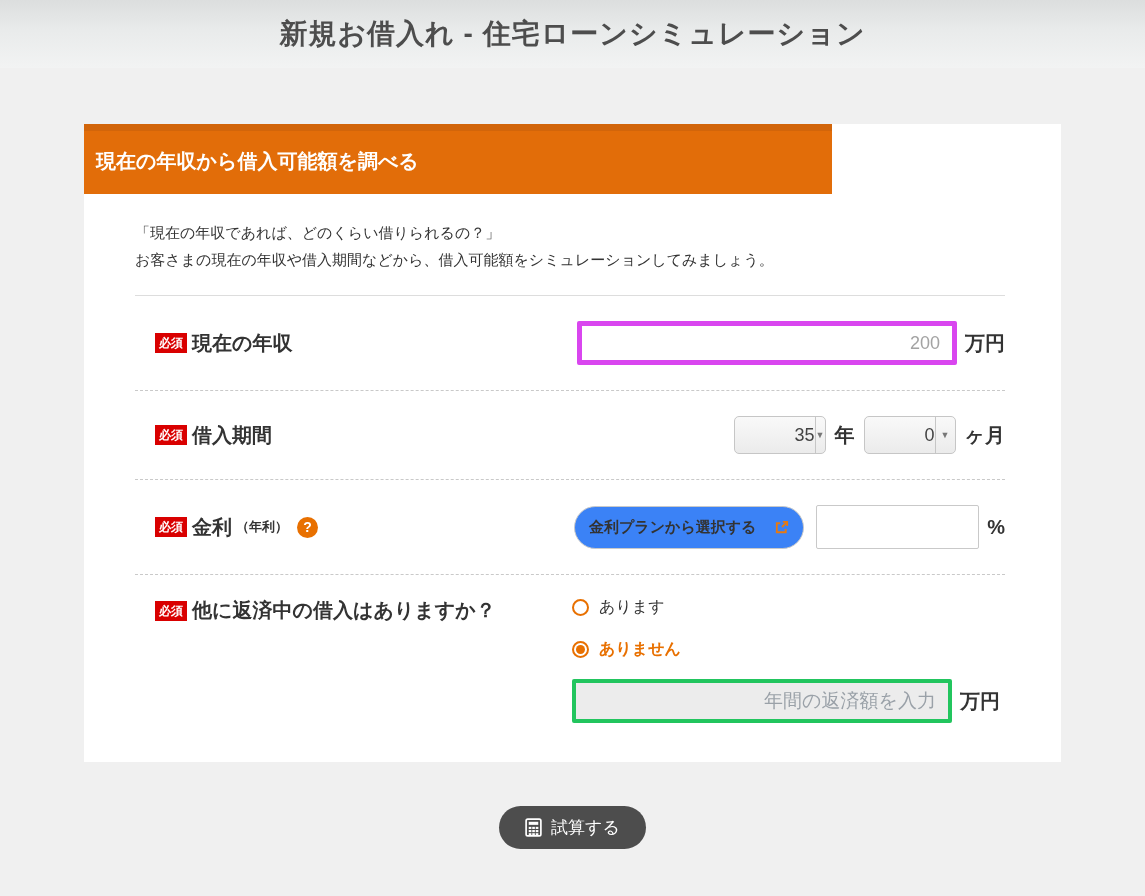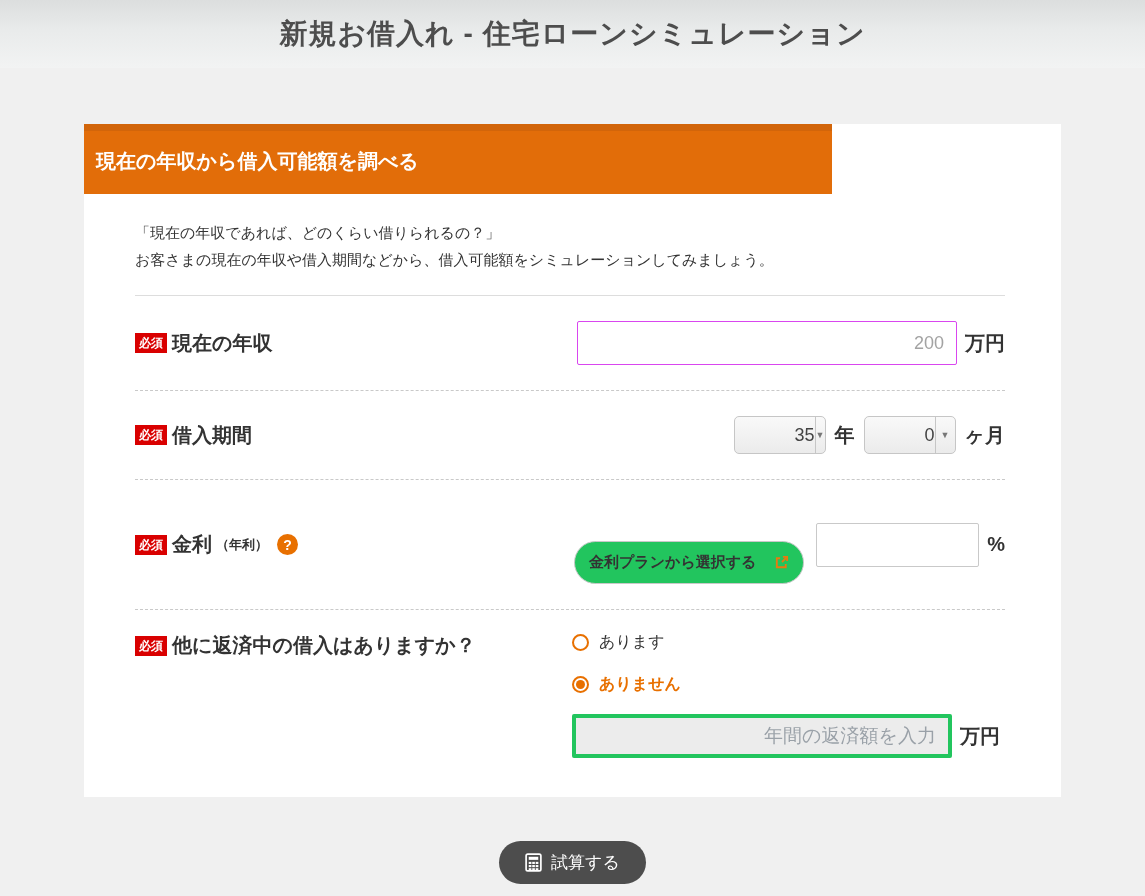--- a/index.html
+++ b/index.html
@@ -47,34 +47,35 @@
     padding:25px 0;
     border-bottom:1px dashed #c9c9c9;
   }
   .row--stack { align-items:flex-start; padding-top:22px; border-bottom:none; }
   .row-label { display:flex; align-items:center; font-size:20px; font-weight:bold; color:#333; white-space:nowrap; }
   .badge {
     background:#d90000; color:#fff;
     font-size:12px; font-weight:bold;
     padding:4px 4px; margin-right:5px; line-height:1;
     flex:0 0 auto;
+    margin-left:20px;
   }
   .sublabel { font-size:13px; font-weight:bold; color:#333; margin-left:4px; }
   .help-icon {
     width:21px; height:21px; border-radius:50%;
     background:#e87000; color:#fff;
     font-size:14px; font-weight:bold;
     display:inline-flex; align-items:center; justify-content:center;
     margin-left:9px; cursor:pointer;
   }
   .row-control { margin-left:auto; display:flex; align-items:center; }
 
   .text-input {
     width:380px; height:44px;
-    border:1px solid #d946ef; border-radius:2px;
+    border:5px solid #d946ef; border-radius:2px;
     font-size:18px; color:#a3a3a3; text-align:right;
     padding:0 12px; background:#fff;
     font-family:inherit;
   }
   .unit { font-size:20px; font-weight:bold; color:#333; margin-left:8px; white-space:nowrap;text-align:center; }
 
   
   .select-box {
     display:inline-flex; width:92px; height:38px;
     border:1px solid #c6c6c6; border-radius:5px;
@@ -87,23 +88,23 @@
     display:flex; align-items:center; justify-content:center;
     font-size:9px; color:#777;
   }
   .inline-unit { font-size:20px; font-weight:bold; color:#333; margin:0 9px; white-space:nowrap; }
   .inline-unit:last-child { margin-right:0; }
 
   
   .pill-button {
     display:inline-flex; align-items:center; justify-content:center; gap:18px;
     width:230px; height:43px;
-    border-radius:22px; border:1px solid #c9c9c9; background:#22c55e;
+    border-radius:22px; border:1px solid #c9c9c9; background:#3b82f6;
     font-size:15px; font-weight:bold; color:#333;
-    cursor:pointer; font-family:inherit; white-space:nowrap;margin-top:36px;
+    cursor:pointer; font-family:inherit; white-space:nowrap;
   }
   .rate-input {
     width:163px; height:44px;
     border:1px solid #c9c9c9; border-radius:2px;
     font-size:18px; text-align:right; padding:0 12px;
     margin-left:12px; font-family:inherit; background:#fff;
   }
 
   
   .radio-group { display:flex; flex-direction:column; width:433px; }

